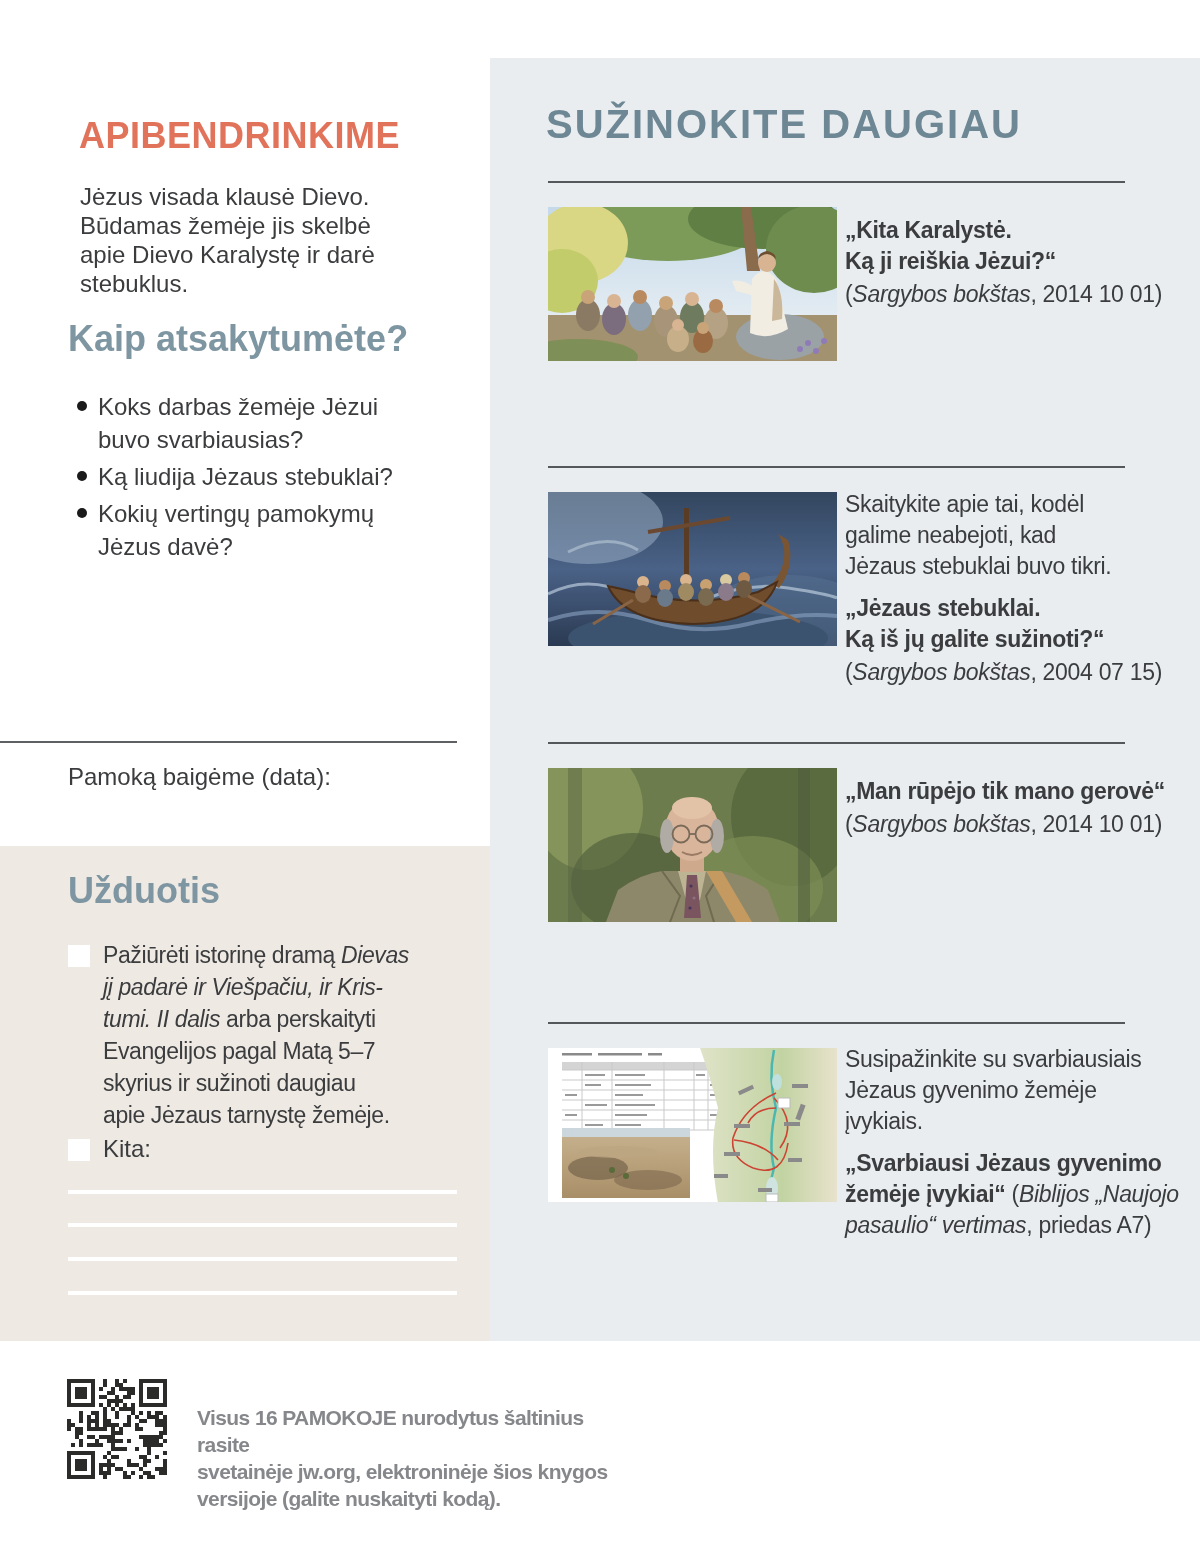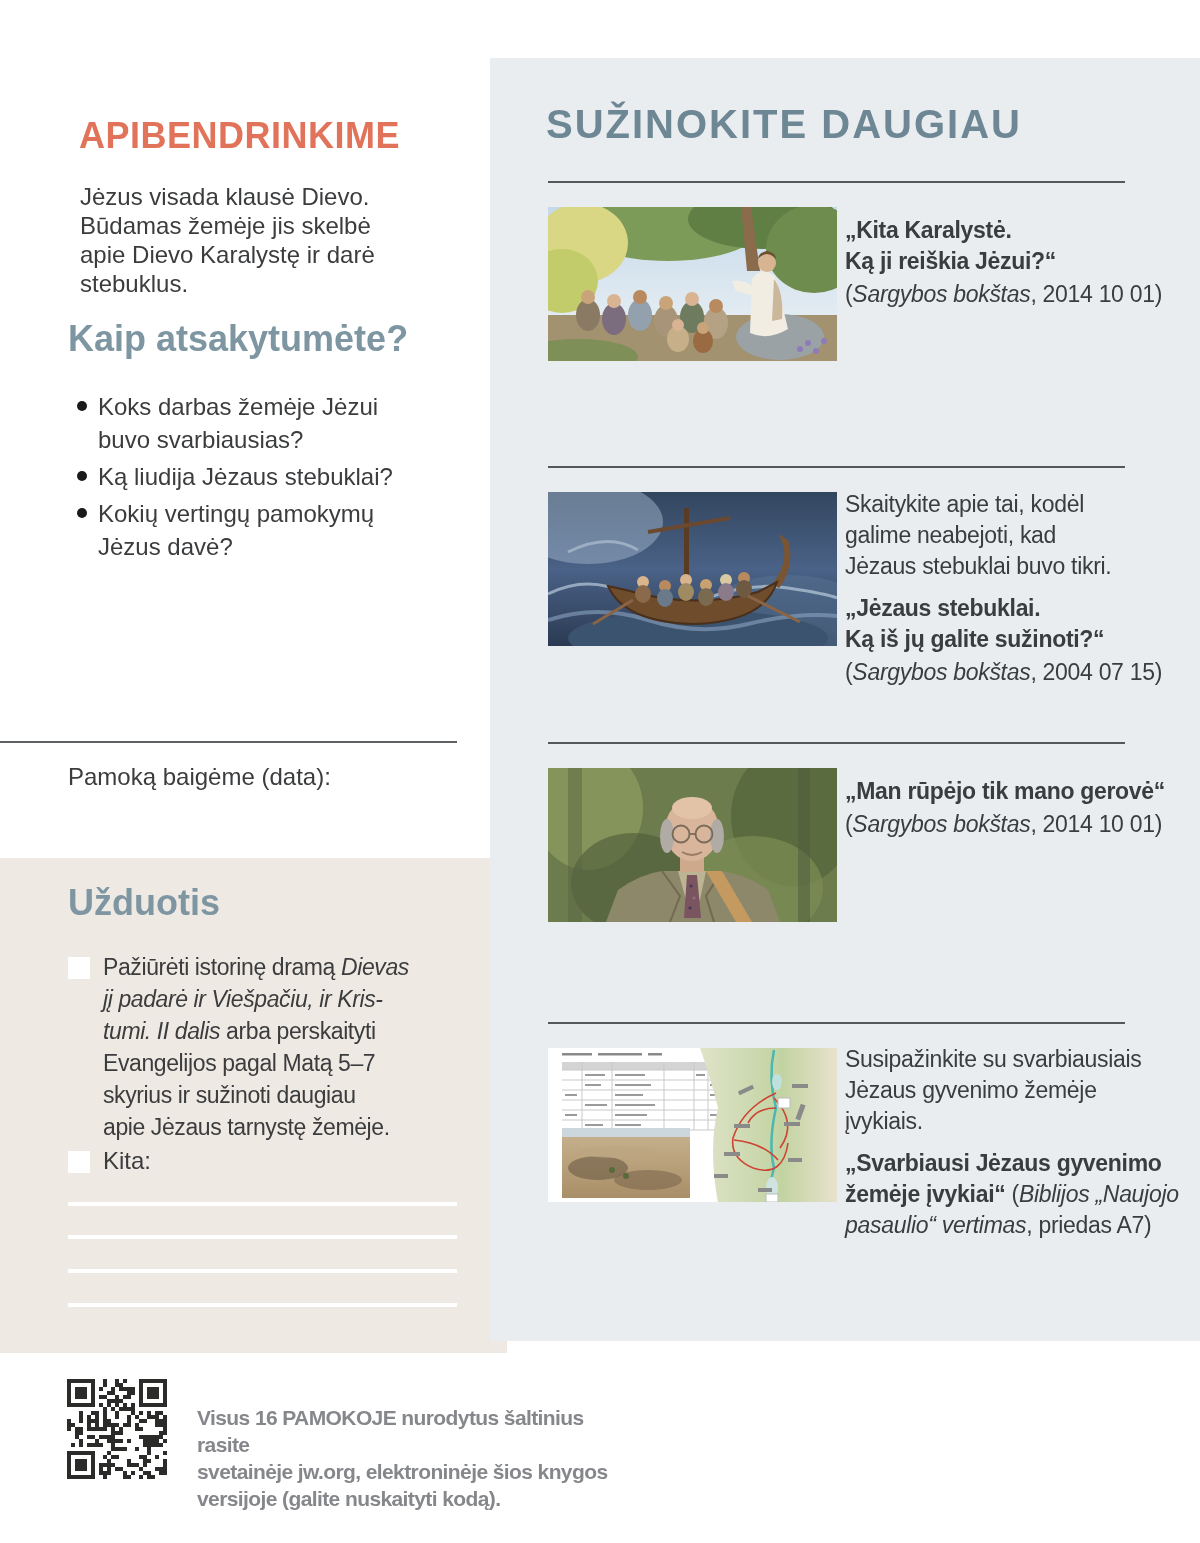--- a/index.html
+++ b/index.html
@@ -12,21 +12,21 @@
   .summary-title{left:68px;top:104px;font-size:36px;font-weight:bold;letter-spacing:.5px;color:#e2735b;margin:11px;}
   .summary-body{left:68px;top:170px;width:402px;font-size:24px;line-height:29px;margin:12px;}
   .questions-title{left:68px;top:318px;font-size:36px;font-weight:bold;color:#7e96a2;margin:0;}
   .questions-list{left:75px;top:388px;width:360px;margin:2px;padding:0;list-style:none;}
   .questions-list li{position:relative;padding-left:21px;font-size:24px;line-height:33px;margin:0 0 4px 0;}
   .bullet-dot{position:absolute;left:0;top:11px;width:10px;height:10px;border-radius:50%;background:#1a1a1a;}
   .rule-left{left:0;top:741px;width:457px;height:2px;background:#5d6164;}
   .date-label{left:68px;top:763px;font-size:24px;margin:0;}
 
   
-  .assignment-panel{left:0;top:846px;width:507px;height:495px;background:#efe9e4;margin-top:12px;}
+  .assignment-panel{left:0;top:846px;width:507px;height:495px;background:#efe9e4;}
   .assignment-title{position:absolute;left:68px;top:24px;font-size:36px;font-weight:bold;color:#7e96a2;margin:0;}
   .checkbox{position:absolute;width:22px;height:22px;background:#ffffff;}
   .cb1{left:68px;top:99px;}
   .cb2{left:68px;top:293px;}
   .assignment-text{position:absolute;left:103px;top:93px;width:356px;font-size:23px;line-height:32px;
        letter-spacing:-.4px;margin:0;}
   .assignment-text .it{font-style:italic;}
   .kita-label{position:absolute;left:103px;top:289px;font-size:24px;margin:0;}
   .write-line{position:absolute;left:68px;width:389px;height:4px;background:#ffffff;}
 

